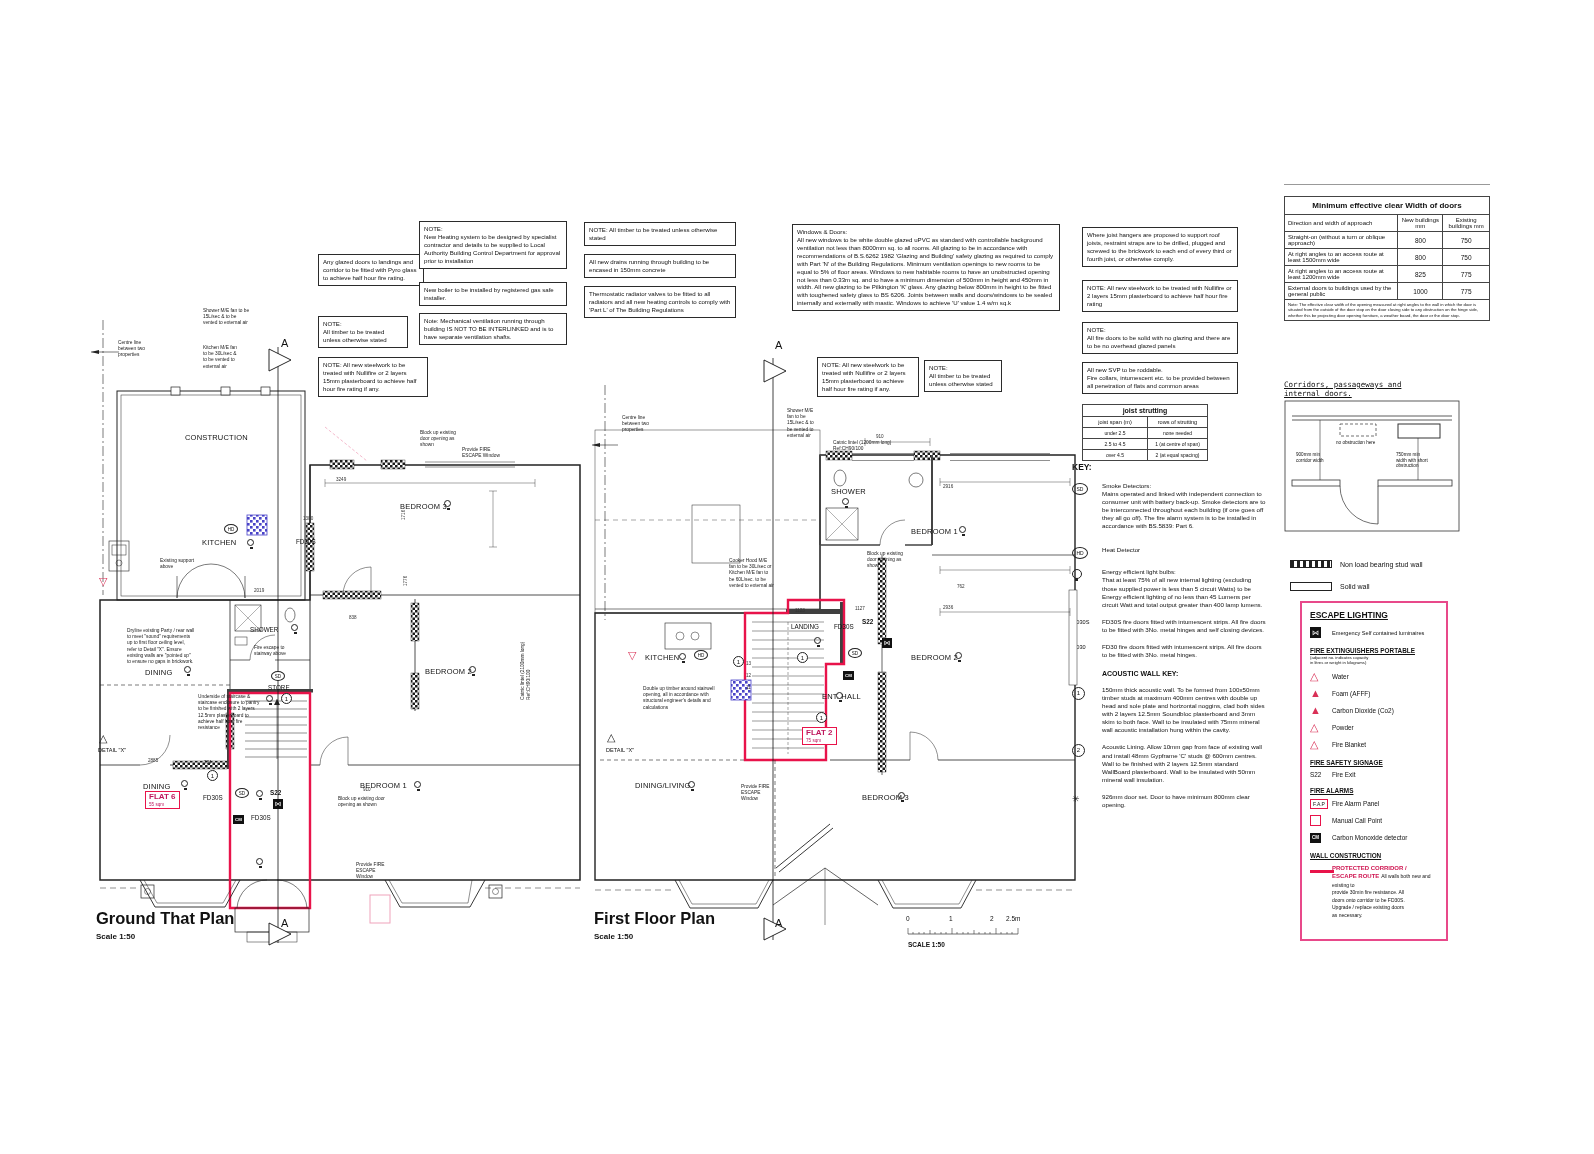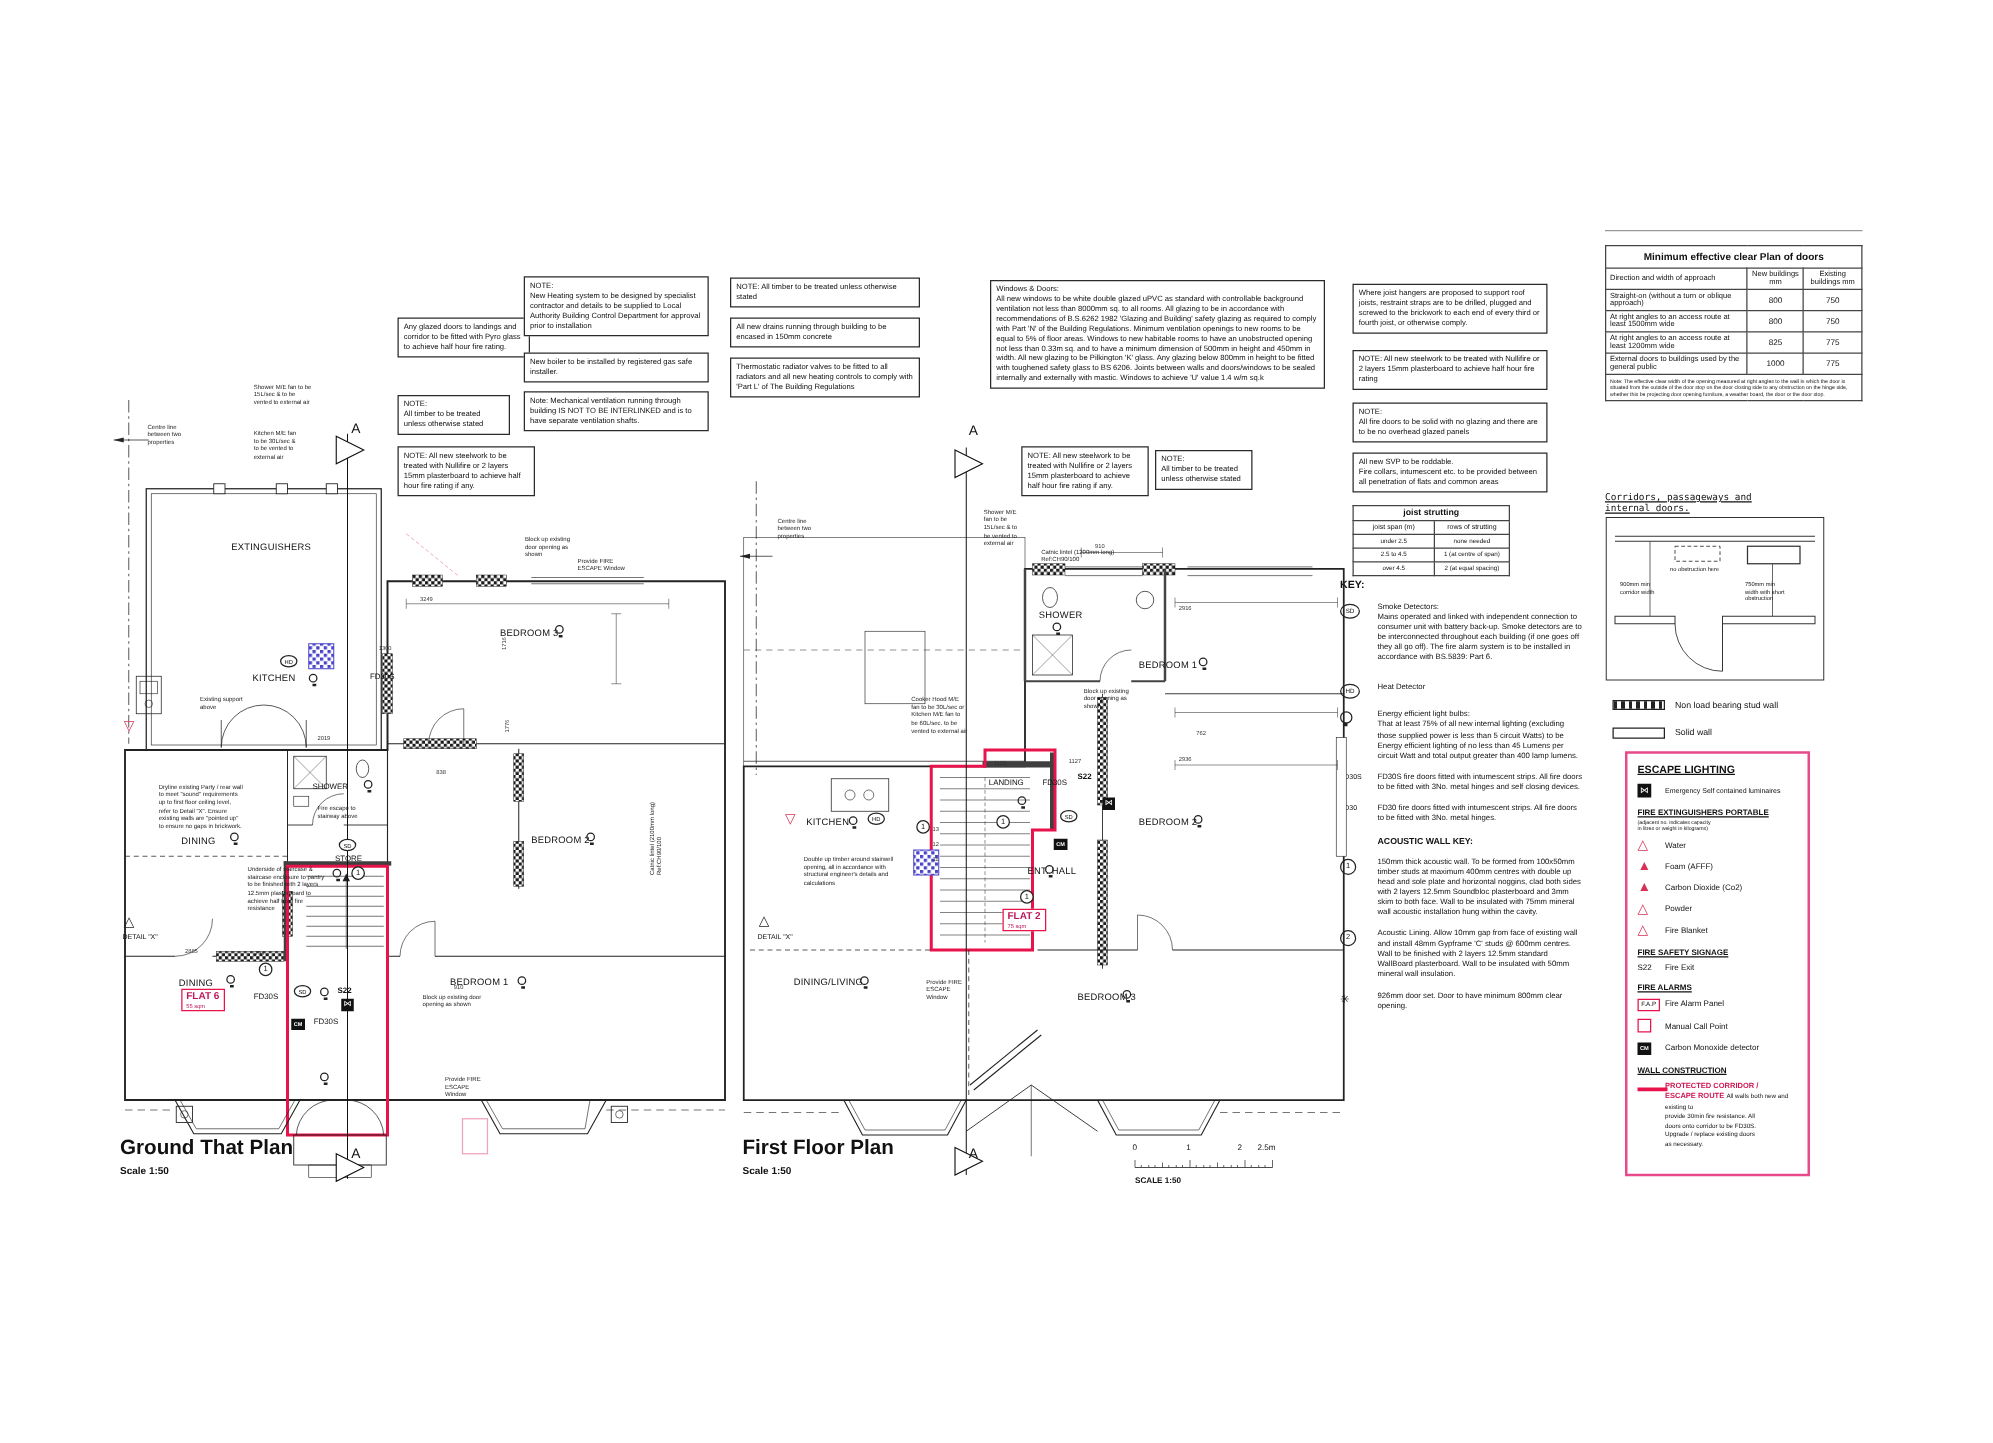--- a/index.html
+++ b/index.html
@@ -28,21 +28,21 @@
   .oval{display:inline-block;width:14px;height:10px;border:1px solid #222;border-radius:50%;
         font-size:5px;line-height:10px;text-align:center}
   .circ{display:inline-block;width:11px;height:11px;border:1px solid #222;border-radius:50%;
         font-size:6px;line-height:11px;text-align:center}
   .fdl{font-size:5.6px}
   .bulbicon{display:inline-block;position:relative;width:8px;height:8px;border:1px solid #222;border-radius:50%}
   .bulbicon:after{content:"";position:absolute;left:2px;top:8px;width:3px;height:3px;background:#222}
   .star{font-size:9px}
   .ksub{font-size:7px;font-weight:bold;margin:10px 0 8px 30px}
   
-  .cdg{position:absolute;left:1284px;top:393px;width:182px}
+  .cdg{position:absolute;left:1284px;top:380px;width:182px}
   .cdg .hd{font-family:"DejaVu Sans Mono",monospace;font-size:7.5px;line-height:1.2;white-space:pre-line;
            text-decoration:underline;margin-bottom:2px}
   .cdg .lab{position:absolute;font-size:4.6px;line-height:1.25;white-space:pre-line}
   
   .wleg{position:absolute;display:flex;align-items:center;gap:8px;font-size:7px}
   .studsw{width:42px;height:8px;border:1px solid #222;box-sizing:border-box;
           background:repeating-linear-gradient(90deg,#222 0 3px,#fff 3px 6px)}
   .solidsw{width:42px;height:9px;border:1px solid #222;box-sizing:border-box;background:#fff}
   
   .esc{position:absolute;left:1300px;top:601px;width:148px;height:340px;border:2px solid #e8498a;
@@ -122,21 +122,21 @@
 All fire doors to be solid with no glazing and there are to be no overhead glazed panels</div>
   <div class="note" style="left:1082px;top:362px;width:156px">All new SVP to be roddable.
 Fire collars, intumescent etc. to be provided between all penetration of flats and common areas</div>
   <div class="note" style="left:817px;top:357px;width:102px">NOTE: All new steelwork to be treated with Nullifire or 2 layers 15mm plasterboard to achieve half hour fire rating if any.</div>
   <div class="note" style="left:924px;top:360px;width:78px">NOTE:
 All timber to be treated unless otherwise stated</div>
 
   <table class="dtable" style="left:1284px;top:196px;width:206px">
     <tbody>
         <tr>
-          <td class="tt" colspan="3">Minimum effective clear Plan of doors</td>
+          <td class="tt" colspan="3">Minimum effective clear Width of doors</td>
         </tr>
     <tr>
       <th class="hh" style="width:118px;text-align:left">Direction and width of approach</th>
       <th class="hh" style="width:40px">New buildings mm</th>
       <th class="hh" style="width:42px">Existing buildings mm</th>
     </tr>
     <tr>
       <td class="aa">Straight-on (without a turn or oblique approach)</td>
       <td class="nn">800</td>
       <td class="nn">750</td>
@@ -561,21 +561,21 @@
       <div class="plbl tiny" style="left: 118px; top: 340px;">Centre line
 between two
 properties</div>
       <div class="plbl tiny" style="left: 203px; top: 308px;">Shower M/E fan to be
 15L/sec &amp; to be
 vented to external air</div>
       <div class="plbl tiny" style="left: 203px; top: 345px;">Kitchen M/E fan
 to be 30L/sec &amp;
 to be vented to
 external air</div>
-      <div class="plbl room" style="left: 185px; top: 433px;">EXTINGUISHERS</div>
+      <div class="plbl room" style="left: 185px; top: 433px;">CONSTRUCTION</div>
       <div class="plbl room" style="left: 202px; top: 538px;">KITCHEN</div>
       <div class="plbl tiny" style="left: 160px; top: 558px;">Existing support
 above</div>
       <div class="plbl room-s" style="left: 296px; top: 538px;">FD30S</div>
       <div class="plbl room" style="left: 145px; top: 668px;">DINING</div>
       <div class="plbl room-s" style="left: 250px; top: 626px;">SHOWER</div>
       <div class="plbl room-s" style="left: 268px; top: 684px;">STORE</div>
       <div class="plbl room" style="left: 143px; top: 782px;">DINING</div>
       <div class="plbl room" style="left: 360px; top: 781px;">BEDROOM 1</div>
       <div class="plbl room" style="left: 425px; top: 667px;">BEDROOM 2</div>

